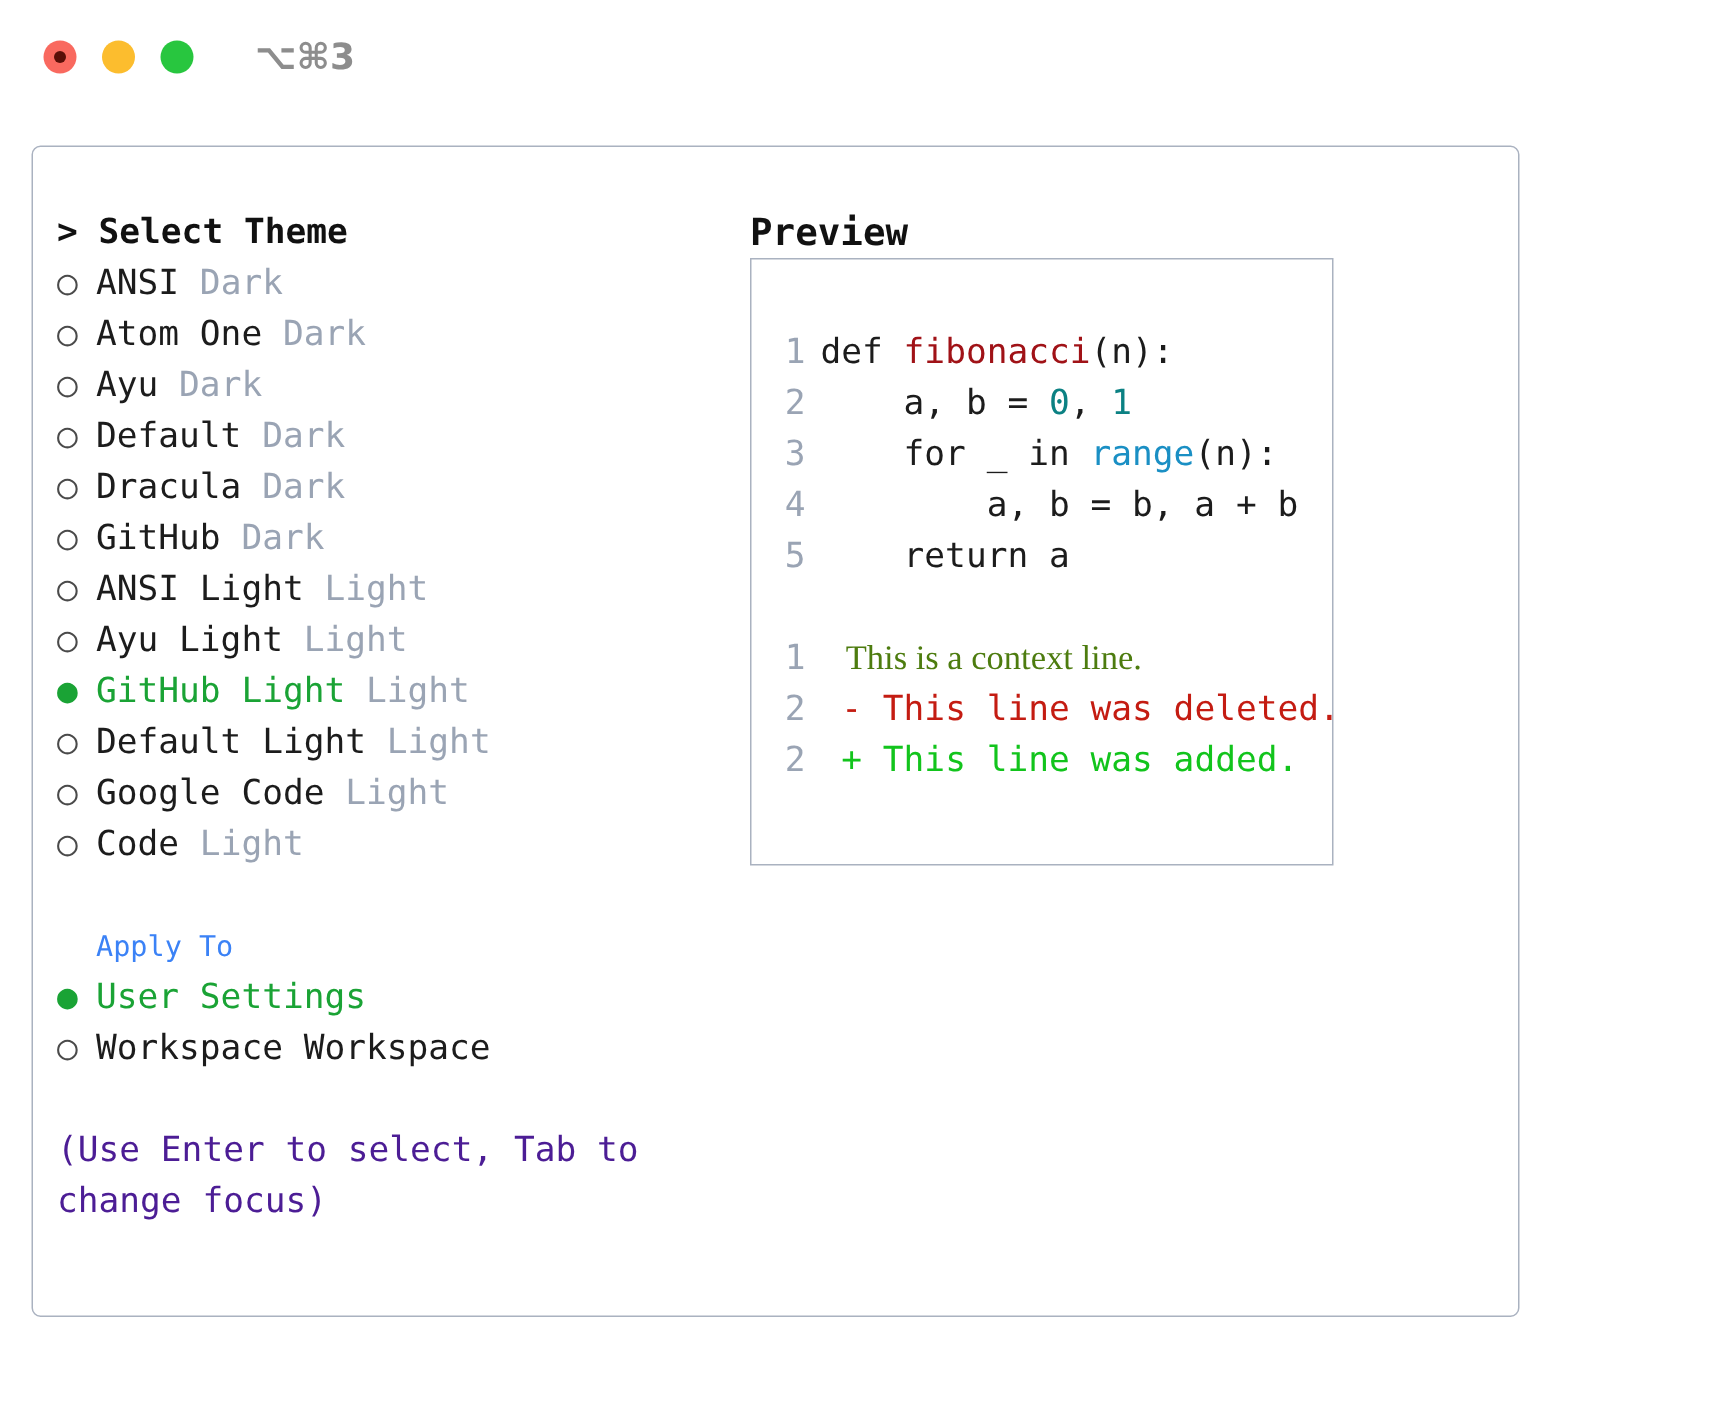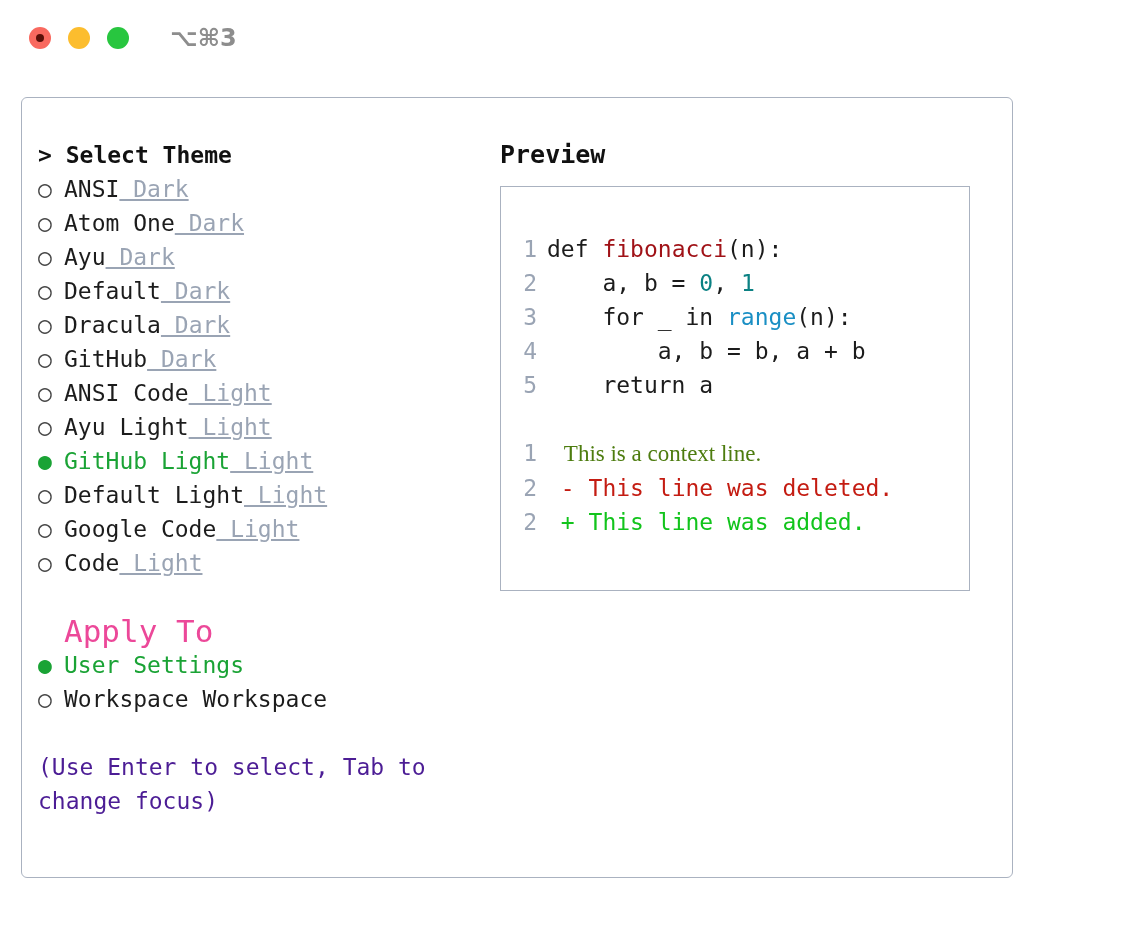--- a/index.html
+++ b/index.html
@@ -100,28 +100,27 @@
     color: #4a4a4a;
   }
   .bullet.on {
     color: #1aa335;
   }
   .row.selected .label {
     color: #1aa335;
   }
   .tag {
     color: #9aa4b4;
-    text-decoration: underline;
   }
   .spacer-row {
     height: 34px;
   }
   .apply-header {
-    font-size: 31px;
-    color: #ec4899;
+    font-size: 19px;
+    color: #3b82f6;
     line-height: 34px;
     padding-left: 26px;
     white-space: pre;
   }
   .hint {
     font-size: 23px;
     line-height: 34px;
     color: #4c1d95;
     width: 410px;
     white-space: pre-wrap;
@@ -133,22 +132,21 @@
     left: 478px; top: 40px;
     width: 500px;
   }
   .preview-title {
     font-size: 25px;
     font-weight: 700;
     color: #111111;
     line-height: 34px;
   }
   .preview-box {
-    margin-top: 14px;
-    width: 470px;
+    width: 389px;
     height: 405px;
     border: 1.5px solid #aab2c0;
     box-sizing: border-box;
     background: #ffffff;
     padding: 45px 0 0 0;
   }
   .code-line {
     font-size: 23px;
     line-height: 34px;
     white-space: pre;
@@ -190,21 +188,21 @@
 
     <div class="left-col">
       <div class="section-header">&gt; Select Theme</div>
       <div id="theme-rows">
           <div class="row"><span class="bullet">○</span><span class="label">ANSI</span><span class="tag"> Dark</span></div>
           <div class="row"><span class="bullet">○</span><span class="label">Atom One</span><span class="tag"> Dark</span></div>
           <div class="row"><span class="bullet">○</span><span class="label">Ayu</span><span class="tag"> Dark</span></div>
           <div class="row"><span class="bullet">○</span><span class="label">Default</span><span class="tag"> Dark</span></div>
           <div class="row"><span class="bullet">○</span><span class="label">Dracula</span><span class="tag"> Dark</span></div>
           <div class="row"><span class="bullet">○</span><span class="label">GitHub</span><span class="tag"> Dark</span></div>
-          <div class="row"><span class="bullet">○</span><span class="label">ANSI Code</span><span class="tag"> Light</span></div>
+          <div class="row"><span class="bullet">○</span><span class="label">ANSI Light</span><span class="tag"> Light</span></div>
           <div class="row"><span class="bullet">○</span><span class="label">Ayu Light</span><span class="tag"> Light</span></div>
           <div class="row selected"><span class="bullet on">●</span><span class="label">GitHub Light</span><span class="tag"> Light</span></div>
           <div class="row"><span class="bullet">○</span><span class="label">Default Light</span><span class="tag"> Light</span></div>
           <div class="row"><span class="bullet">○</span><span class="label">Google Code</span><span class="tag"> Light</span></div>
           <div class="row"><span class="bullet">○</span><span class="label">Code</span><span class="tag"> Light</span></div>
         </div>
       <div class="spacer-row"></div>
       <div class="apply-header">Apply To</div>
       <div id="apply-rows">
           <div class="row selected"><span class="bullet on">●</span><span class="label">User Settings</span></div>

